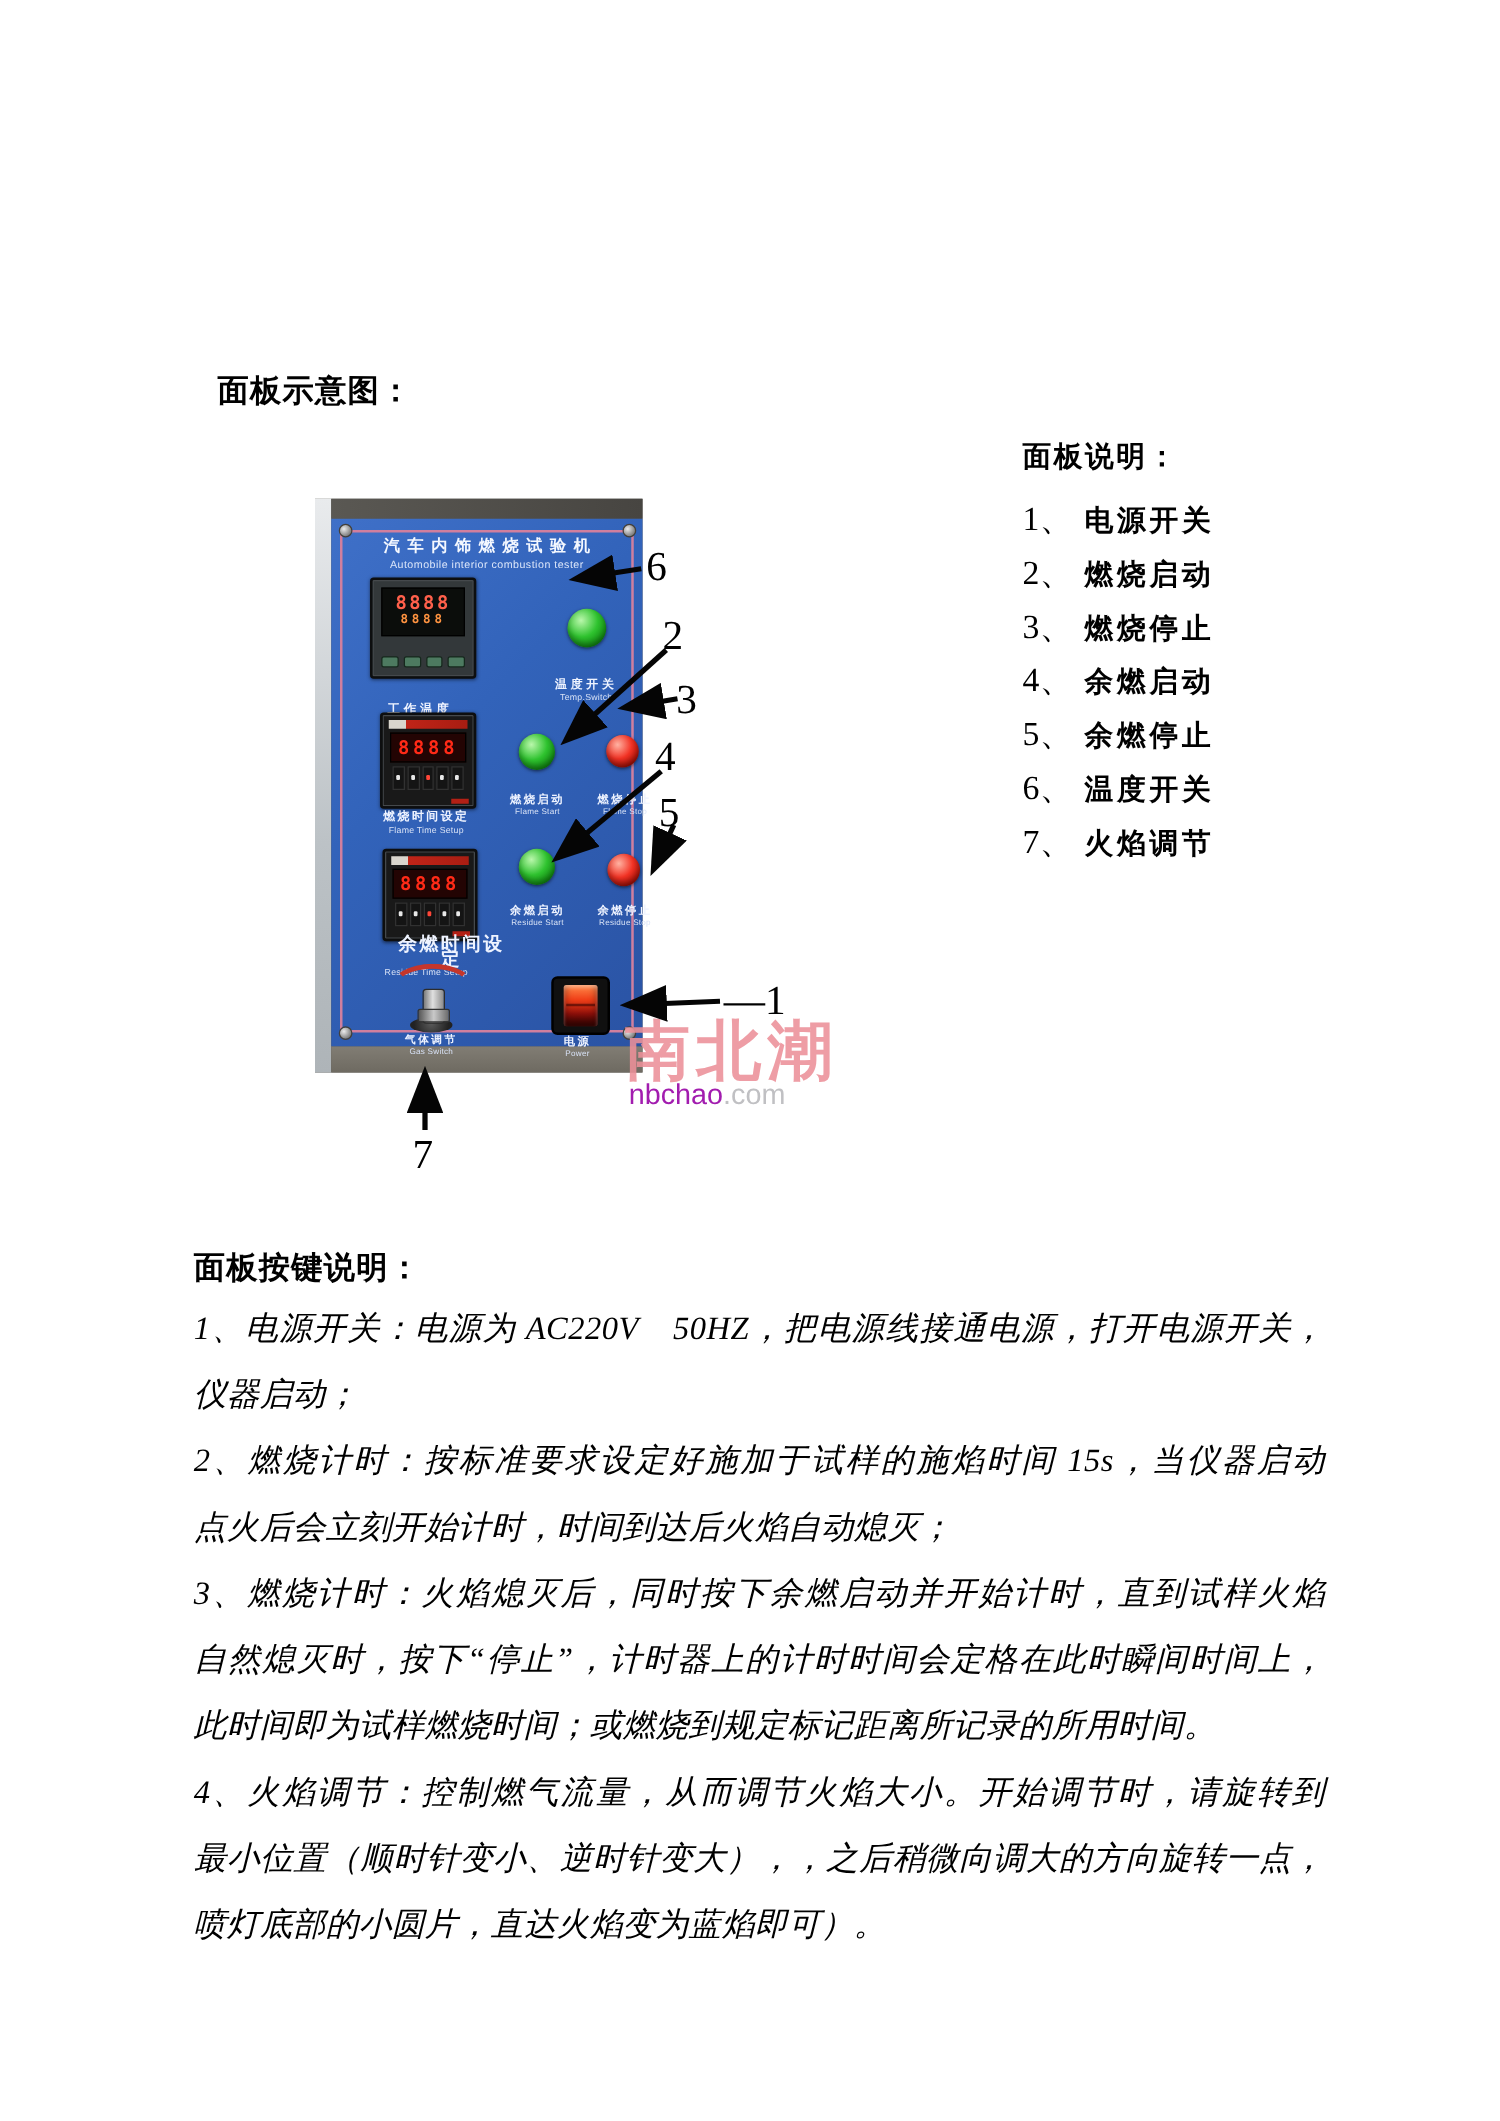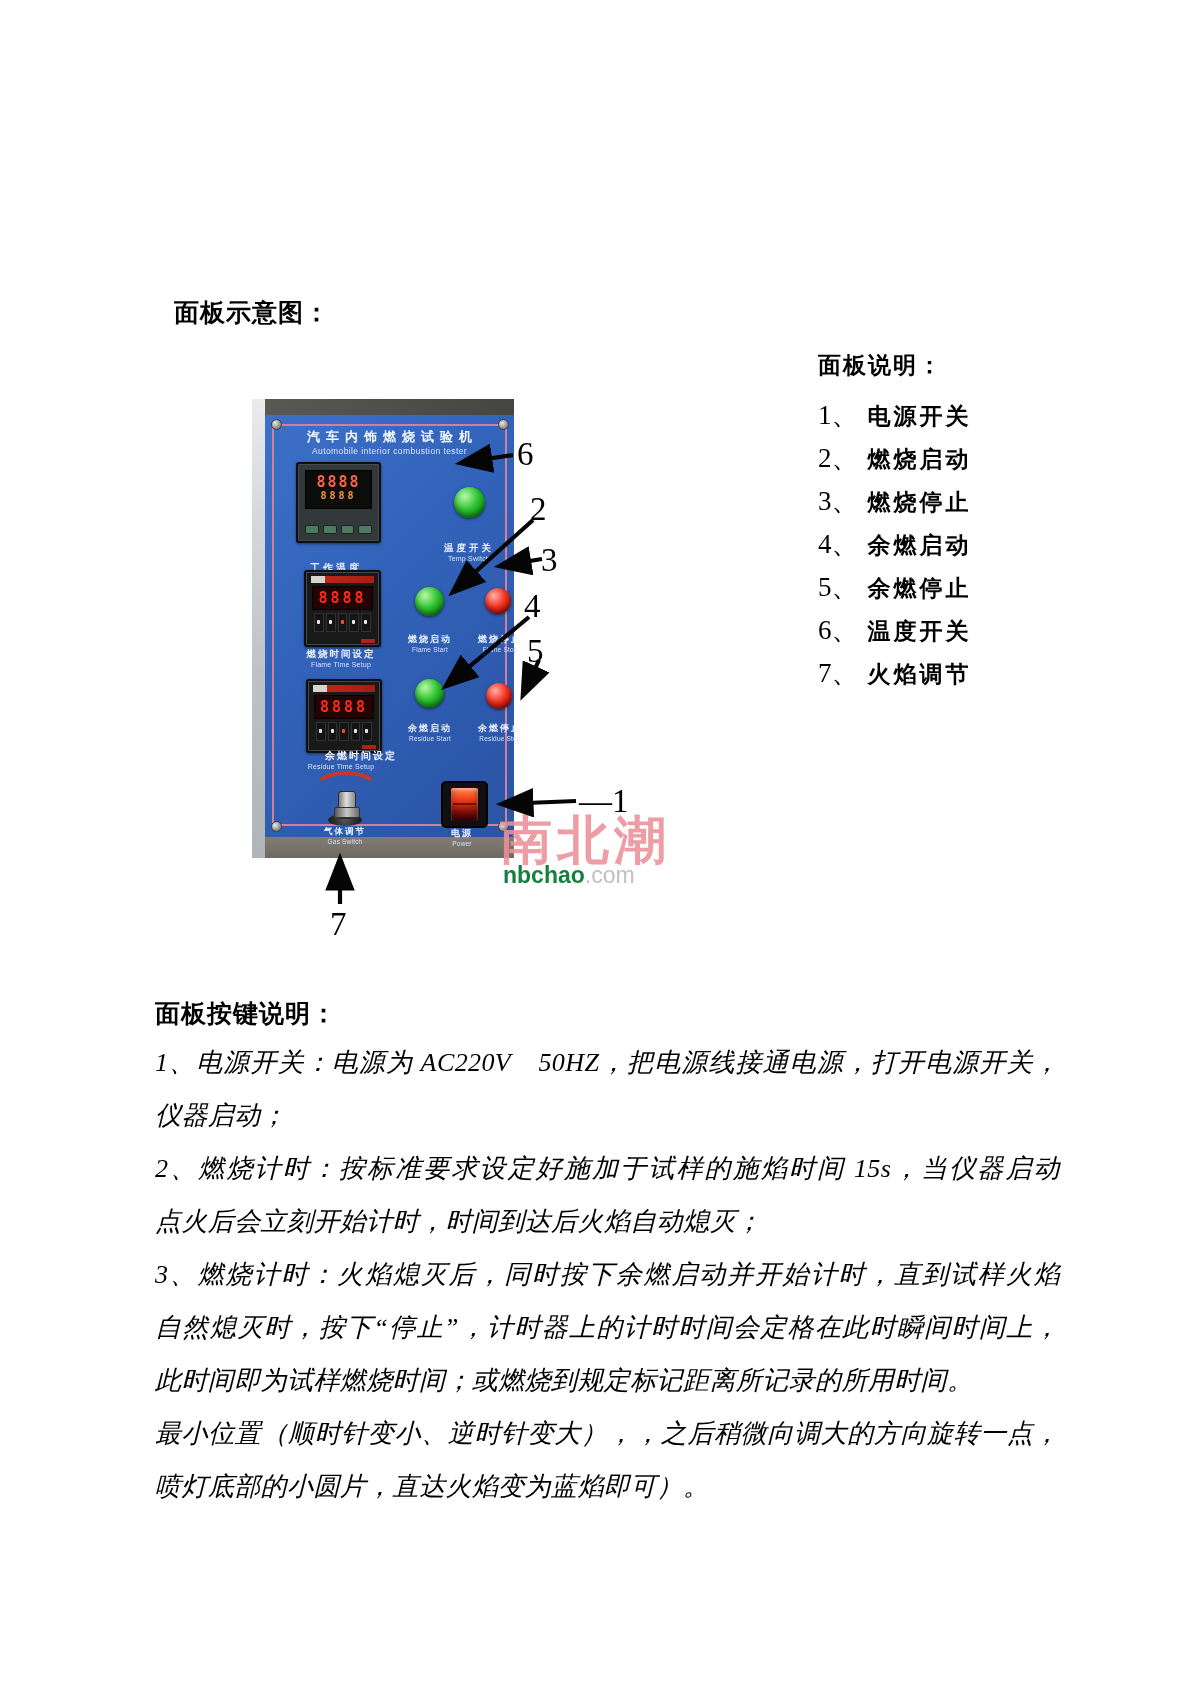--- a/index.html
+++ b/index.html
@@ -91,21 +91,21 @@
   .legend{position:absolute;left:818px;top:350px;}
   .legend-title{font-weight:bold;font-size:23px;letter-spacing:2px;margin-bottom:16px;}
   .legend-item{height:43px;display:flex;align-items:baseline;}
   .legend-item .num{font-size:27px;}
   .legend-item .lab{font-weight:bold;font-size:23px;letter-spacing:3px;margin-left:9px;}
 
   
   .wm-cn{position:absolute;left:500px;top:806px;font-size:52px;font-weight:bold;letter-spacing:5px;
          color:rgba(236,144,152,0.88);}
   .wm-site{position:absolute;left:503px;top:862px;font-family:"Liberation Sans",sans-serif;font-size:23px;}
-  .wm-site .b{font-weight:bold;color:#15803d;}
+  .wm-site .b{font-weight:normal;color:#a21caf;}
   .wm-site .r{color:#c0c0c3;}
 
   
   .body-text{position:absolute;left:155px;top:1036px;width:905px;font-size:26px;line-height:53px;
              letter-spacing:0.4px;font-style:italic;}
   .bline{white-space:nowrap;}
   .bline.j{white-space:normal;text-align:justify;text-align-last:justify;}
 </style>
 </head>
 <body>
@@ -182,21 +182,21 @@
         <div class="dt-wheels">
           <div class="wheel"></div>
           <div class="wheel"></div>
           <div class="wheel red"></div>
           <div class="wheel"></div>
           <div class="wheel"></div>
         </div>
         <div class="dt-foot"></div>
       </div>
       <div class="plabel" style="left:10px;top:335px;width:132px;">
-        <span class="cn" style="font-size:10px;letter-spacing:2px;padding-left:40px;">余燃时间设定</span>
+        <span class="cn" style="font-size:15px;letter-spacing:2px;padding-left:40px;">余燃时间设定</span>
         <span class="en">Residue Time Setup</span>
       </div>
 
       <div class="pbtn green" style="left:150px;top:264px;width:29px;height:29px;"></div>
       <div class="pbtn red" style="left:221px;top:268px;width:26px;height:26px;"></div>
       <div class="plabel" style="left:130px;top:307px;width:70px;">
         <span class="cn" style="font-size:9px;letter-spacing:2px;">余燃启动</span>
         <span class="en" style="font-size:6.5px;">Residue Start</span>
       </div>
       <div class="plabel" style="left:200px;top:307px;width:70px;">
@@ -289,17 +289,18 @@
   <div class="h-body">面板按键说明：</div>
 
   <div class="body-text">
     <div class="bline j">1、电源开关：电源为 AC220V　50HZ，把电源线接通电源，打开电源开关，</div>
     <div class="bline">仪器启动；</div>
     <div class="bline j">2、燃烧计时：按标准要求设定好施加于试样的施焰时间 15s，当仪器启动</div>
     <div class="bline">点火后会立刻开始计时，时间到达后火焰自动熄灭；</div>
     <div class="bline j">3、燃烧计时：火焰熄灭后，同时按下余燃启动并开始计时，直到试样火焰</div>
     <div class="bline j">自然熄灭时，按下“停止”，计时器上的计时时间会定格在此时瞬间时间上，</div>
     <div class="bline">此时间即为试样燃烧时间；或燃烧到规定标记距离所记录的所用时间。</div>
+    <div class="bline j">4、火焰调节：控制燃气流量，从而调节火焰大小。开始调节时，请旋转到</div>
     <div class="bline j">最小位置（顺时针变小、逆时针变大），，之后稍微向调大的方向旋转一点，</div>
     <div class="bline">喷灯底部的小圆片，直达火焰变为蓝焰即可）。</div>
   </div>
 
 </div>
 
 </body></html>

